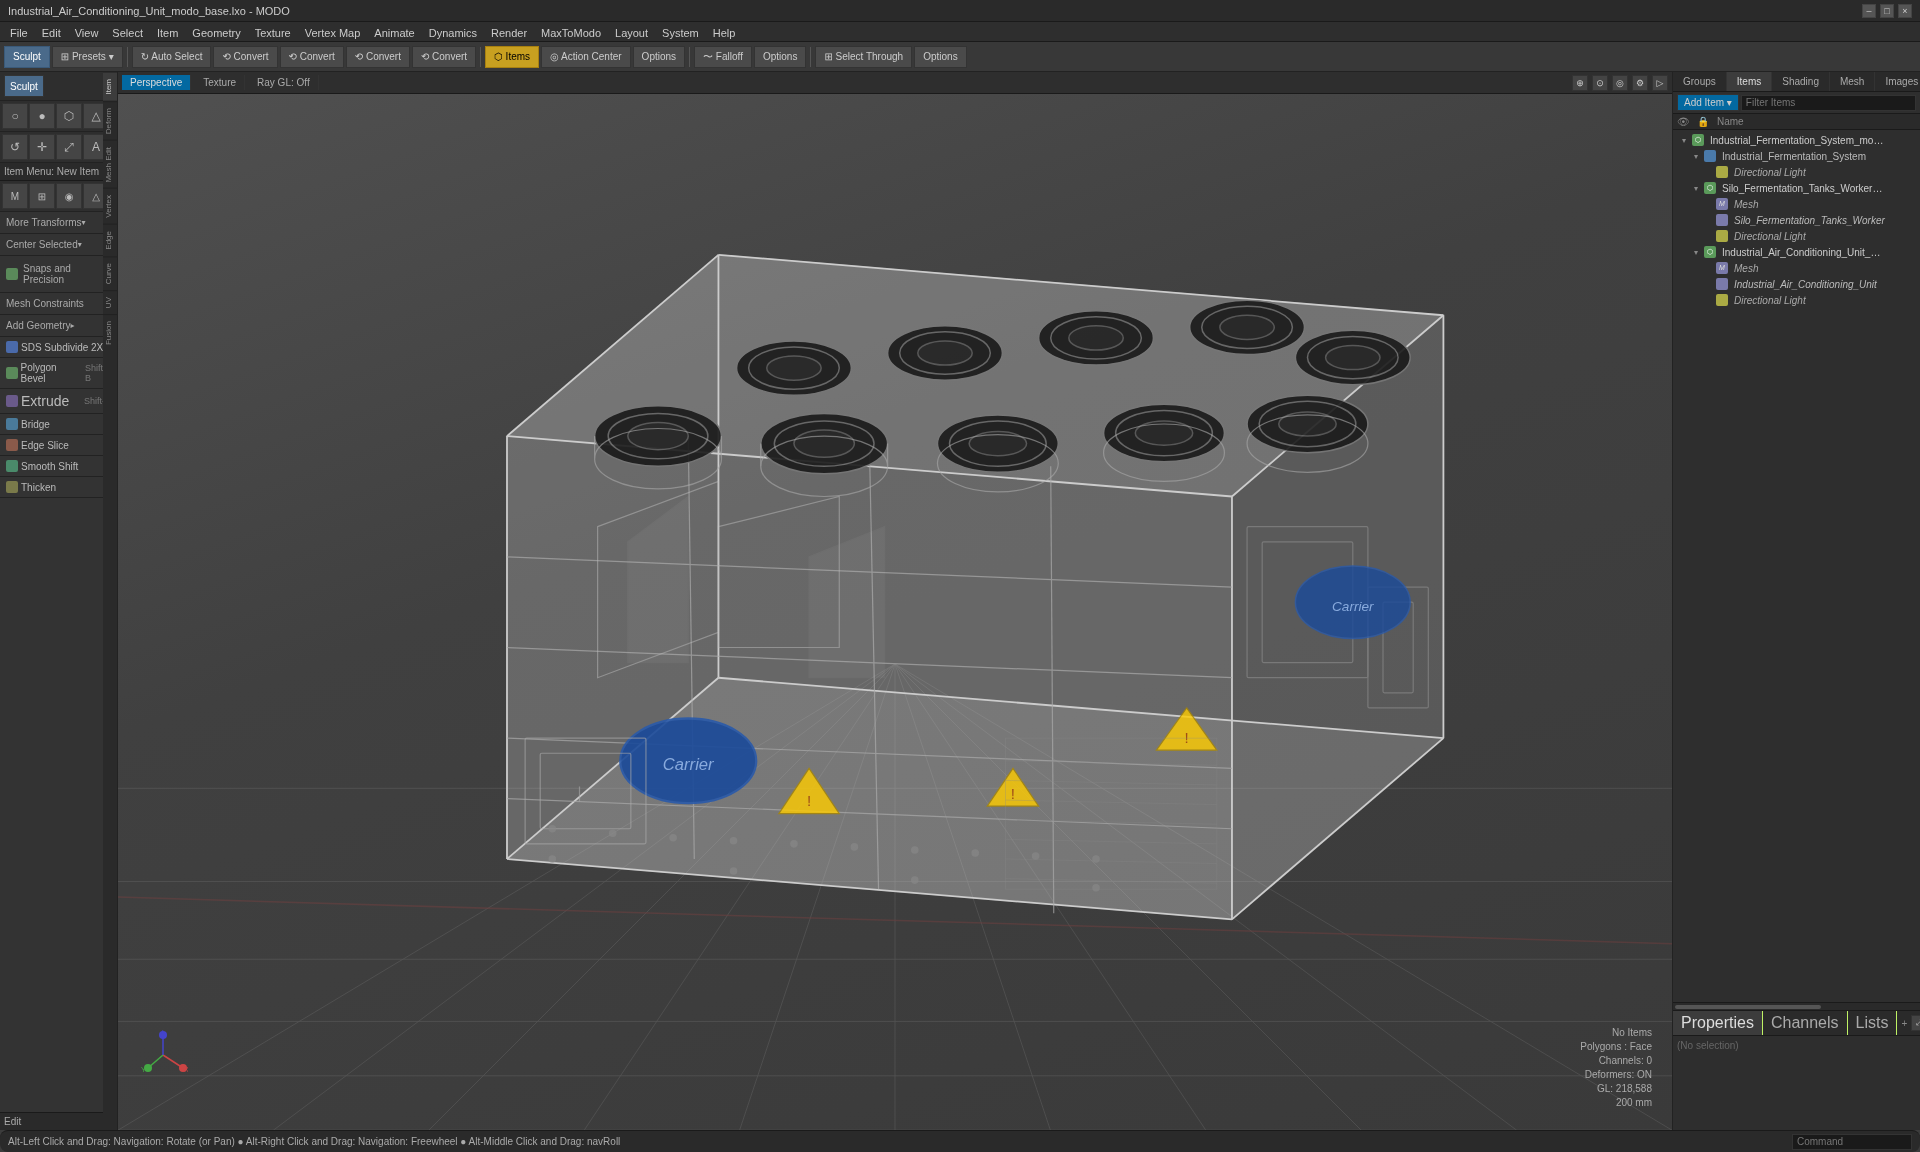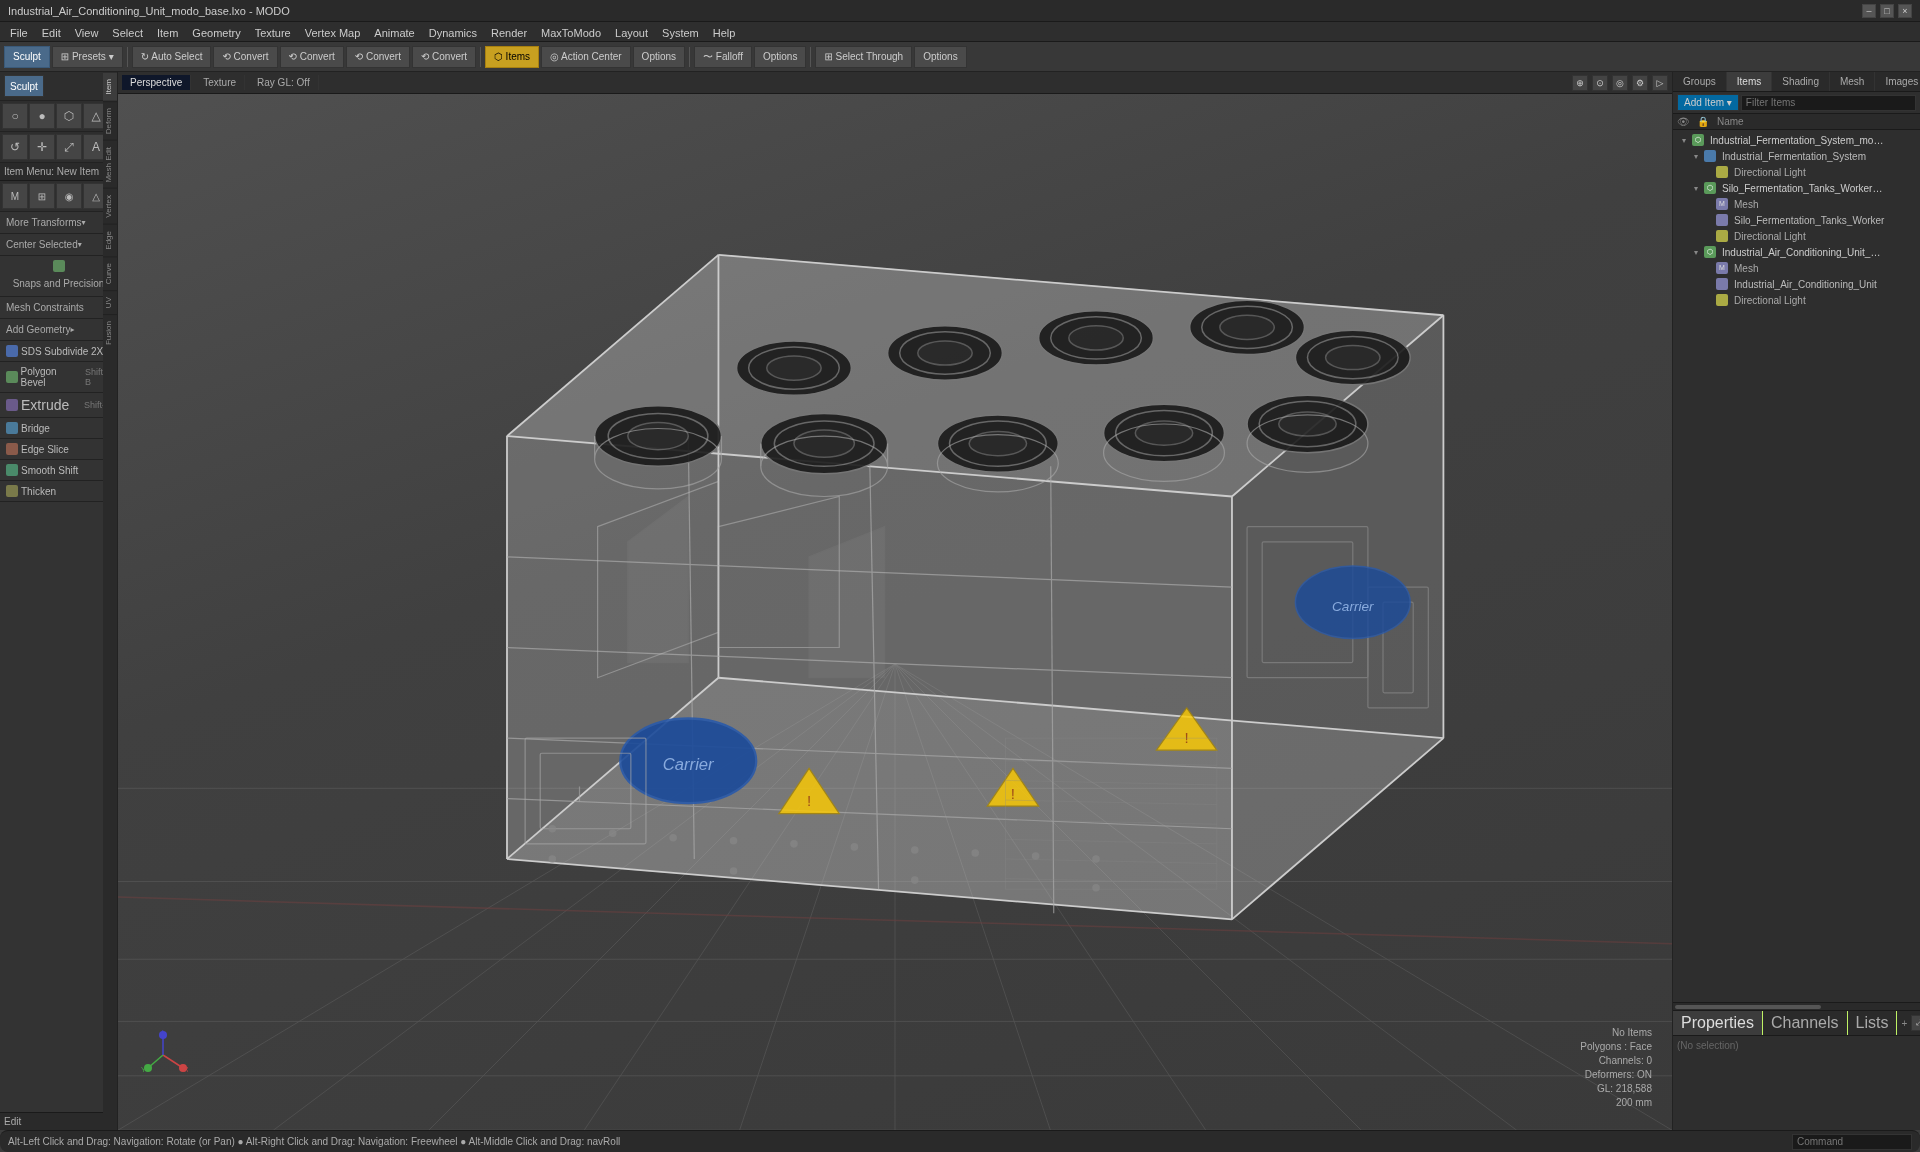--- a/index.html
+++ b/index.html
@@ -158,21 +158,21 @@
       gap: 4px;
       border-bottom: 1px solid #1a1a1a;
     }
     .viewport-tab {
       padding: 2px 8px;
       font-size: 10px;
       color: #aaa;
       cursor: pointer;
       border-right: 1px solid #333;
     }
-    .viewport-tab.active { color: #ddd; background: #0f172a; }
+    .viewport-tab.active { color: #ddd; background: #0369a1; }
     #viewport-icons {
       margin-left: auto;
       display: flex;
       gap: 4px;
       align-items: center;
     }
     .viewport-icon-btn {
       width: 16px;
       height: 16px;
       background: #444;
@@ -307,21 +307,21 @@
     .tree-item {
       display: flex;
       align-items: center;
       padding: 2px 4px;
       font-size: 10px;
       color: #bbb;
       cursor: pointer;
       gap: 3px;
     }
     .tree-item-indent1 { padding-left: 16px; }
-    .tree-item-indent2 { padding-left: 28px; }
+    .tree-item-indent2 { padding-left: 28px; font-style: italic; }
     .tree-expand {
       width: 10px;
       height: 10px;
       display: inline-flex;
       align-items: center;
       justify-content: center;
       font-size: 8px;
       color: #888;
     }
 
@@ -482,21 +482,21 @@
     </div>
 
     <div class="panel-section">
       <div class="panel-section-header">
         <span>Center Selected</span>
         <span style="font-size:8px;">▾</span>
       </div>
     </div>
 
     <div class="panel-section">
-      <div style="display:flex;align-items:center;padding:2px 2px;gap:3px;flex-direction:column;">
+      <div style="display:flex;align-items:center;padding:2px 2px;gap:3px;">
         <span style="width:12px;height:12px;background:#5a8a5a;border-radius:2px;display:inline-block;"></span>
         <div class="panel-section-header" style="flex:1;">
           <span>Snaps and Precision</span>
         </div>
       </div>
     </div>
 
     <div class="panel-section">
       <div class="panel-section-header">
         <span>Mesh Constraints</span>

